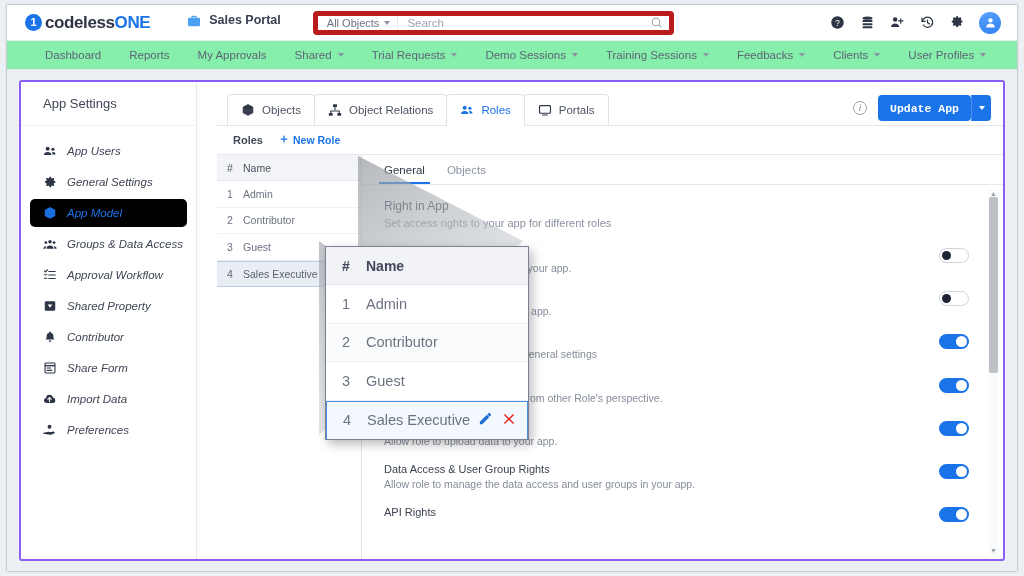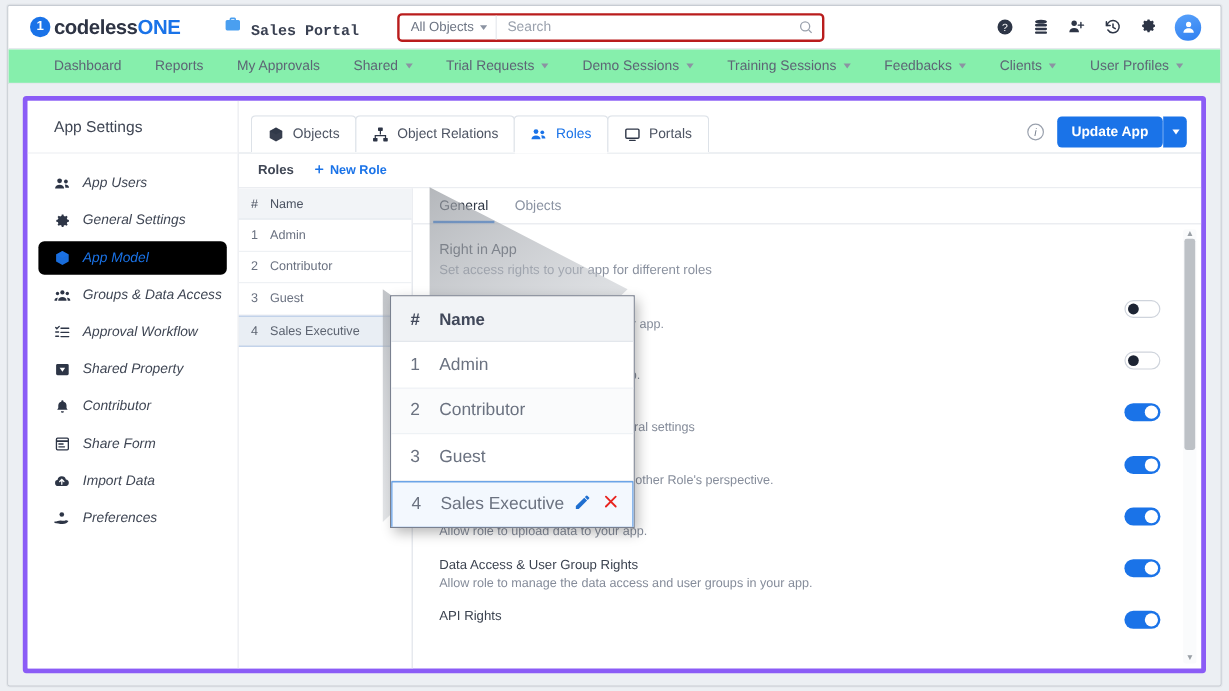--- a/index.html
+++ b/index.html
@@ -16,25 +16,25 @@
   
   .topbar { position:relative; height:36px; background:#fff; border-bottom:1px solid #e6e9ee;
     display:flex; align-items:center; padding:0 10px; }
   .logo { display:flex; align-items:center; gap:3px; margin-left:8px; }
   .logo-mark { width:17px; height:17px; border-radius:50%; background:#1a73e8;
     color:#fff; font-size:11px; font-weight:bold; display:flex; align-items:center;
     justify-content:center; line-height:1; }
   .logo-txt { font-size:17px; font-weight:bold; letter-spacing:-.4px; color:#2e3444; }
   .logo-txt .blue { color:#1a73e8; }
 
-  .portal { display:flex; align-items:flex-end; gap:7px; margin-left:36px;font-family:Liberation Mono, monospace; }
+  .portal { display:flex; align-items:flex-start; gap:7px; margin-left:36px; }
   .portal-name { font-size:12.5px; font-weight:bold; color:#3a4152; }
 
   .searchwrap { display:flex; align-items:center; margin-left:32px;
-    border:2px solid #b91c1c; border-radius:4px; height:24px; background:#fff; }
+    border:5px solid #b91c1c; border-radius:4px; height:24px; background:#fff; }
   .objsel { font-size:11px; color:#6c7483; padding:0 7px 0 9px; display:flex;
     align-items:center; gap:5px; height:100%; border-right:1px solid #e6e9ee; white-space:nowrap;}
   .caret { width:0;height:0;border-left:3.5px solid transparent;border-right:3.5px solid transparent;
     border-top:4px solid #8b93a2; display:inline-block; }
   .searchinput { border:0; outline:0; width:245px; height:100%; font-size:11.5px;
     color:#4a5160; padding:0 9px; background:transparent; font-family:inherit;}
   .searchinput::placeholder{ color:#9aa1ad; }
   .searchicon { width:26px; display:flex; align-items:center; justify-content:center; }
 
   .topicons { margin-left:auto; display:flex; align-items:center; gap:14px; padding-right:6px;}
@@ -45,21 +45,21 @@
     justify-content:center; }
 
   
   .navbar { height:29px; background:#86efac; border-bottom:1px solid #e6e9ee;
     display:flex; align-items:center; padding-left:24px; gap:0; }
   .navitem { font-size:11.5px; color:#5d6575; padding:0 14px; display:flex; align-items:center;
     gap:6px; height:100%; cursor:default; white-space:nowrap; }
 
   
   .body { position:relative; height:503px; background:#eceff3; padding:10px 12px 12px 12px; }
-  .panel { display:flex; height:100%; background:#fff; border:4px solid #8b5cf6; border-radius:3px; overflow:hidden;}
+  .panel { display:flex; height:100%; background:#fff; border:2px solid #8b5cf6; border-radius:3px; overflow:hidden;gap:20px;}
 
   
   .sidebar { width:176px; border-right:1px solid #e6e9ee; flex:none; background:#fff;}
   .side-title { height:44px; display:flex; align-items:center; padding-left:22px;
     font-size:13px; color:#3f4654; border-bottom:1px solid #eef1f4;}
   .side-list { padding-top:8px; }
   .side-item { display:flex; align-items:center; gap:10px; height:28px; margin:3px 9px;
     padding-left:12px; border-radius:5px; font-size:11.5px; color:#3e4553; cursor:default;font-style:italic;}
   .side-item.active { background:#000000; color:#1a73e8; }
   .side-ico { width:15px; display:flex; align-items:center; justify-content:center; flex:none;}
@@ -416,21 +416,21 @@
                     <svg width="14" height="14" viewBox="0 0 24 24" fill="none" stroke="currentColor" stroke-width="2">
                       <rect x="2.6" y="4.5" width="18.8" height="13" rx="1.6"></rect>
                       <path d="M8 20.5h8" stroke-linecap="round"></path>
                     </svg>
                   </span>
                   <span>Portals</span>
                 </div>
               </div>
           <div class="tabright">
             <span class="infoico">i</span>
-            <div style="display:flex;">
+            <div style="display:flex;font-family:Liberation Mono, monospace;">
               <div class="btn-primary">Update App</div>
               <div class="btn-split">
                     <span class="caret"></span>
                   </div>
             </div>
           </div>
         </div>
 
         <div class="subrow">
           <span class="crumb">Roles</span>

